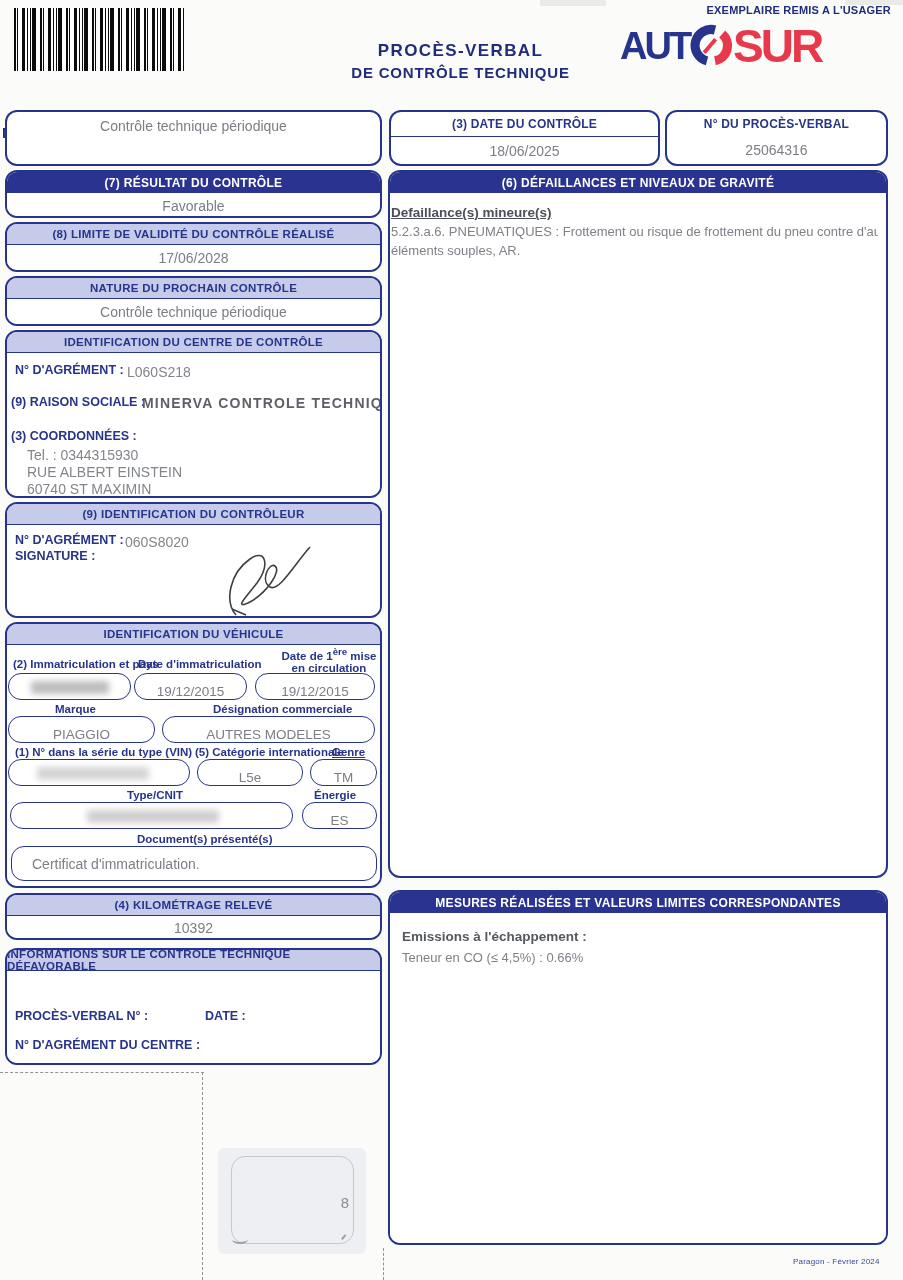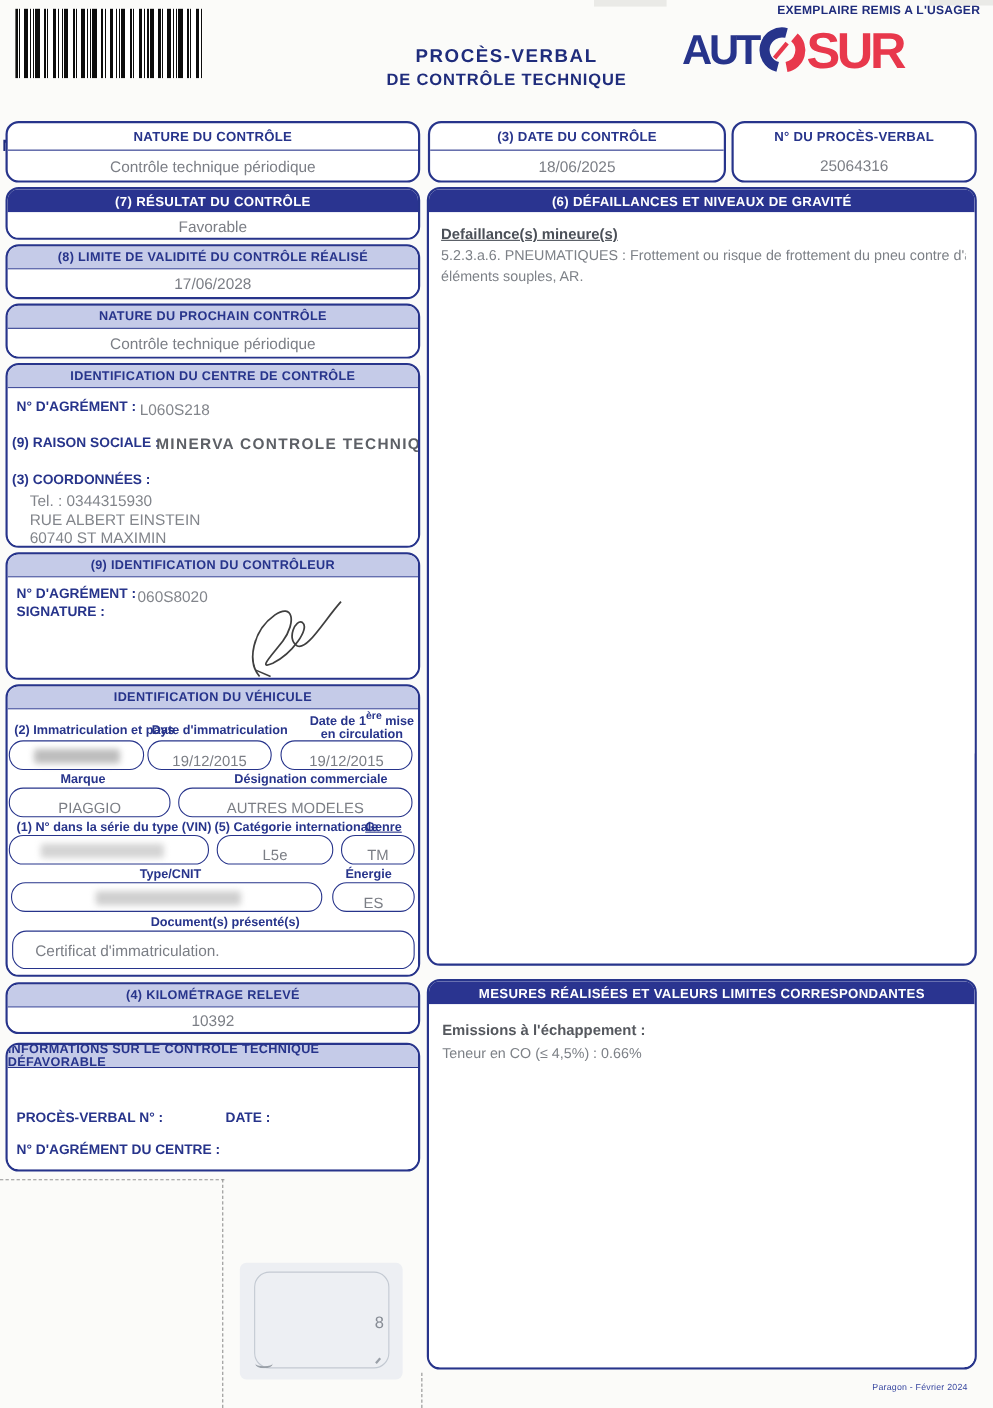--- a/index.html
+++ b/index.html
@@ -80,21 +80,20 @@
     <span class="lg-blue">AUT</span>
     <svg class="lg-o" viewBox="0 0 40 42">
       <path d="M 23.5 7.0 A 13.5 13.5 0 0 0 16.5 34.0" fill="none" stroke="#27348b" stroke-width="8"></path>
       <path d="M 23.5 34.0 A 13.5 13.5 0 0 0 29.8 10.5" fill="none" stroke="#e8384c" stroke-width="8"></path>
       <path d="M 14 27 L 24 15" stroke="#e8384c" stroke-width="3.4" fill="none"></path>
     </svg>
     <span class="lg-red">SUR</span>
   </div>
 
   <div class="tbox" style="left:5px;top:110px;width:377px;height:56px;">
-    <div class="th">NATURE DU CONTRÔLE</div>
     <div class="tv">Contrôle technique périodique</div>
   </div>
   <div class="tbox" style="left:389px;top:110px;width:271px;height:56px;">
     <div class="th">(3) DATE DU CONTRÔLE</div>
     <div class="tv">18/06/2025</div>
   </div>
   <div class="tbox nb" style="left:665px;top:110px;width:223px;height:56px;text-align:right;">
     <div class="th">N° DU PROCÈS-VERBAL</div>
     <div class="tv">25064316</div>
   </div>
@@ -186,21 +185,21 @@
     <div class="hd lite">INFORMATIONS SUR LE CONTRÔLE TECHNIQUE DÉFAVORABLE</div>
     <div class="bd" style="height:93px;">
       <span class="lbl" style="left:8px;top:38px;">PROCÈS-VERBAL N° :</span>
       <span class="lbl" style="left:198px;top:38px;">DATE :</span>
       <span class="lbl" style="left:8px;top:67px;">N° D'AGRÉMENT DU CENTRE :</span>
     </div>
   </div>
 
   <div class="sec" style="left:388px;top:170px;width:500px;height:708px;">
     <div class="hd dark">(6) DÉFAILLANCES ET NIVEAUX DE GRAVITÉ</div>
-    <div class="bd" style="height:492px;padding:12px 8px 0 11px;box-sizing:border-box;">
+    <div class="bd" style="height:492px;padding:12px 8px 0 1px;box-sizing:border-box;">
       <div class="minor-head">Defaillance(s) mineure(s)</div>
       <div class="body-line" style="margin-top:3px;white-space:nowrap;overflow:hidden;">5.2.3.a.6. PNEUMATIQUES : Frottement ou risque de frottement du pneu contre d'autres</div>
       <div class="body-line">éléments souples, AR.</div>
     </div>
   </div>
 
   <div class="sec" style="left:388px;top:890px;width:500px;height:355px;">
     <div class="hd dark">MESURES RÉALISÉES ET VALEURS LIMITES CORRESPONDANTES</div>
     <div class="bd" style="height:331px;padding:16px 10px 0 12px;box-sizing:border-box;">
       <div class="bold-gray">Emissions à l'échappement :</div>

